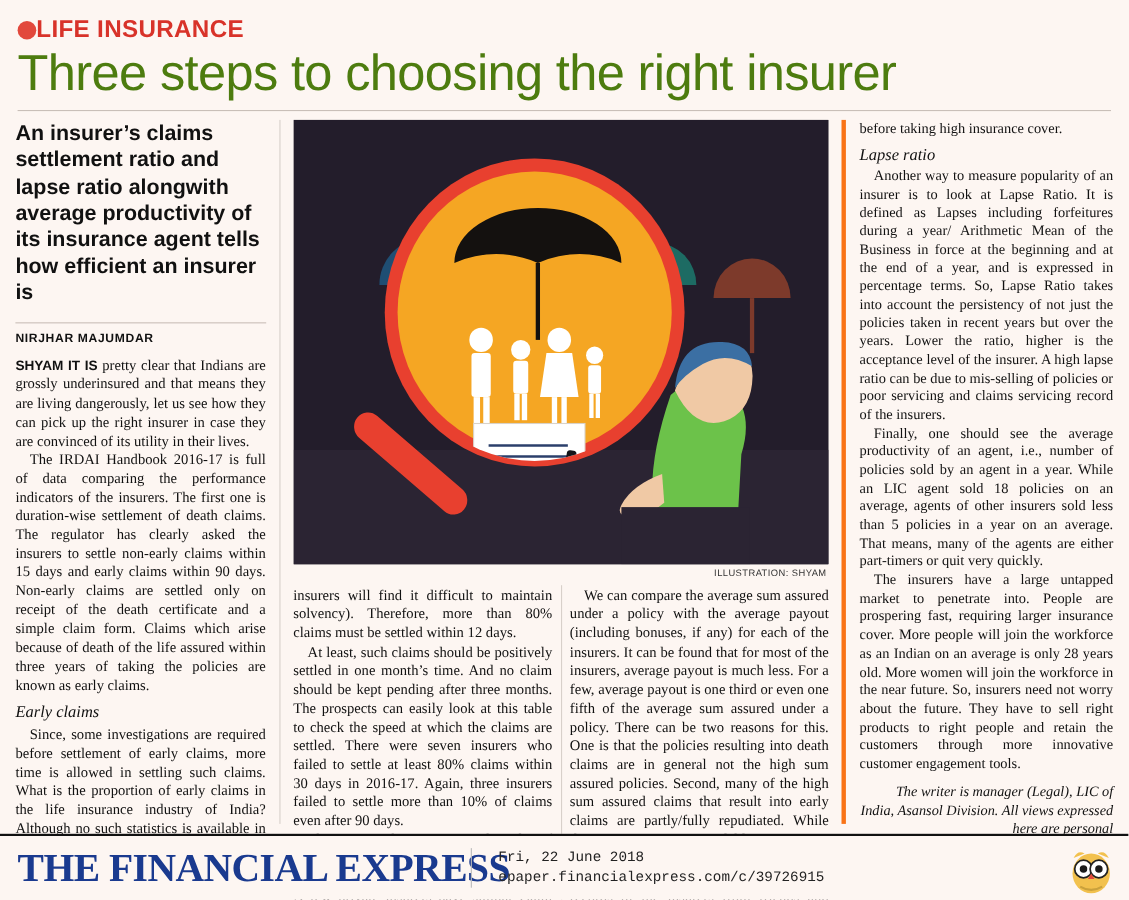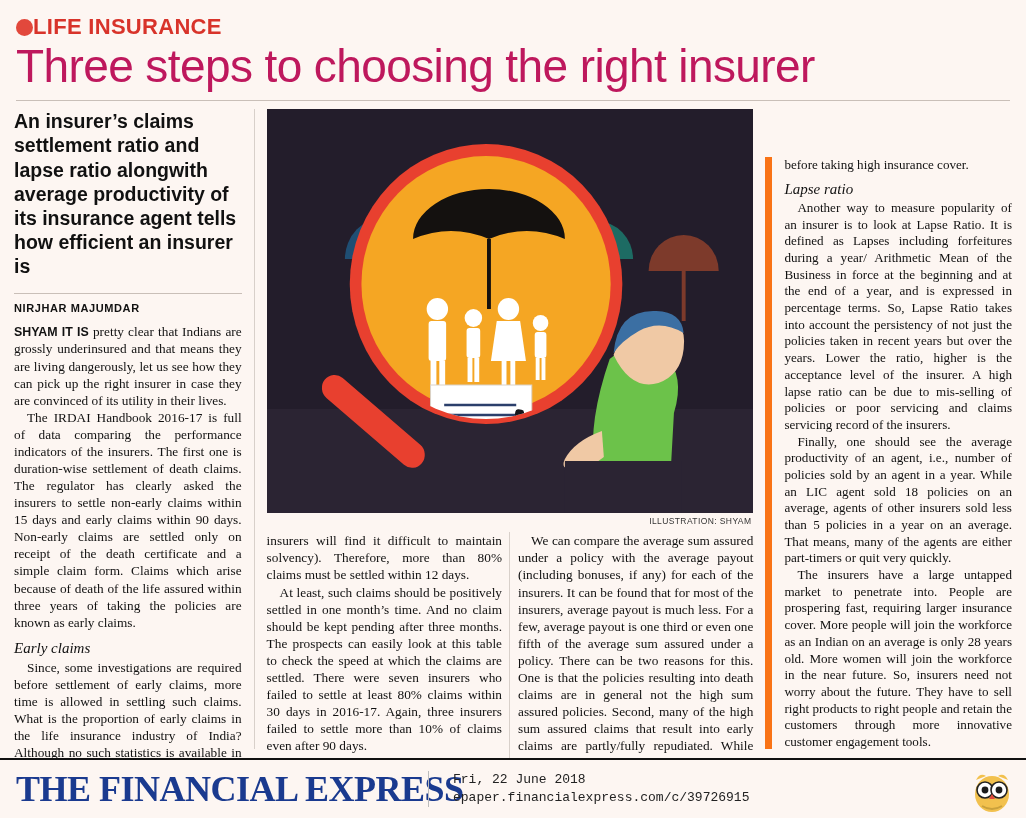--- a/index.html
+++ b/index.html
@@ -33,38 +33,38 @@
     color:#d8332a;
   }
   
   .headline{
     font-family:"Liberation Sans", sans-serif;
     font-weight:normal;
     font-size:46px;
     line-height:1.05;
     letter-spacing:-.6px;
     margin:2px 0 10px 2px;
-    color:#be185d;
+    color:#4d7c0f;
   }
   .rule-top{
     border-top:1px solid #c9bfb8;
     margin:0 2px 8px 2px;
   }
   
   .grid{
     display:flex;
     gap:0;
     height:640px;
   }
   .col{
     box-sizing:border-box;
   }
   .col1{width:244px;padding-right:12px;border-right:1px solid #d8d0ca;}
   .mid{width:518px;padding:0 12px;}
-  .col4{width:250px;padding-left:12px;border-left:7px solid #f97316;margin-top:48px;}
+  .col4{width:250px;padding-left:12px;border-left:4px solid #f97316;}
   
   .standfirst{
     font-family:"Liberation Sans", sans-serif;
     font-weight:bold;
     font-size:19.5px;
     line-height:1.24;
     color:#111;
     margin-bottom:14px;
   }
   .byline{

